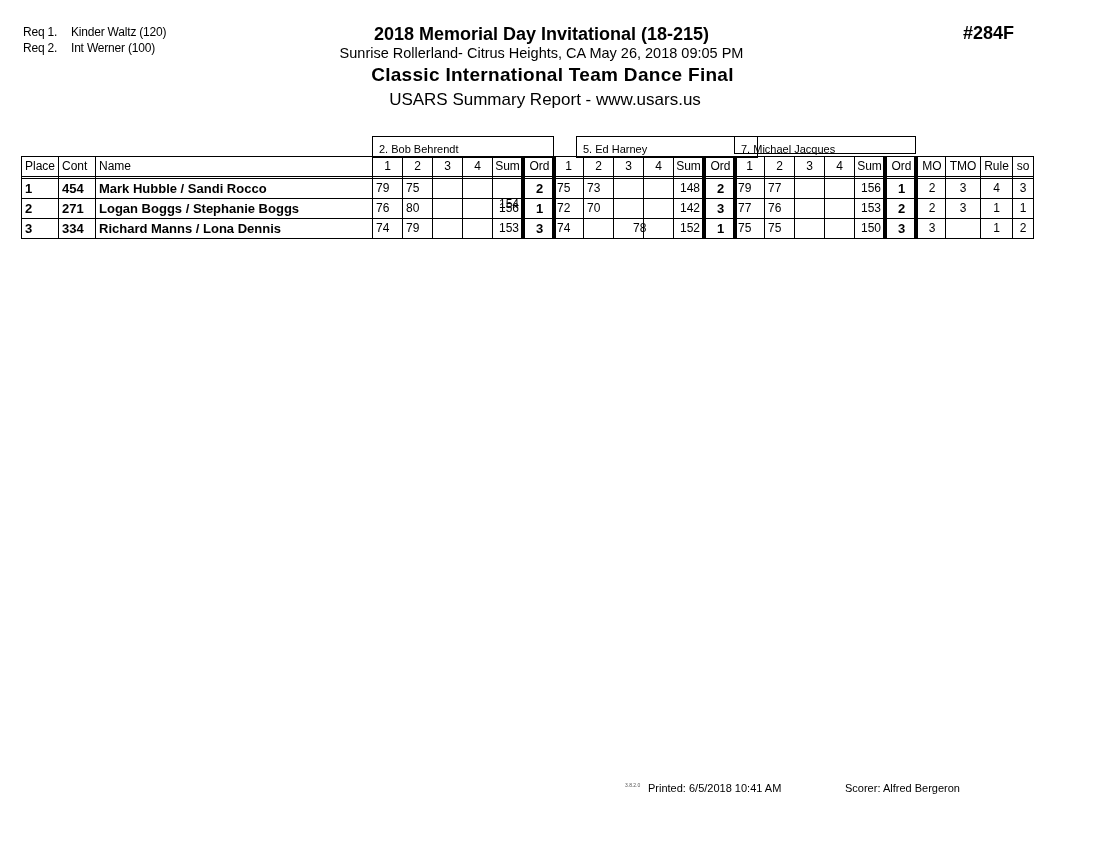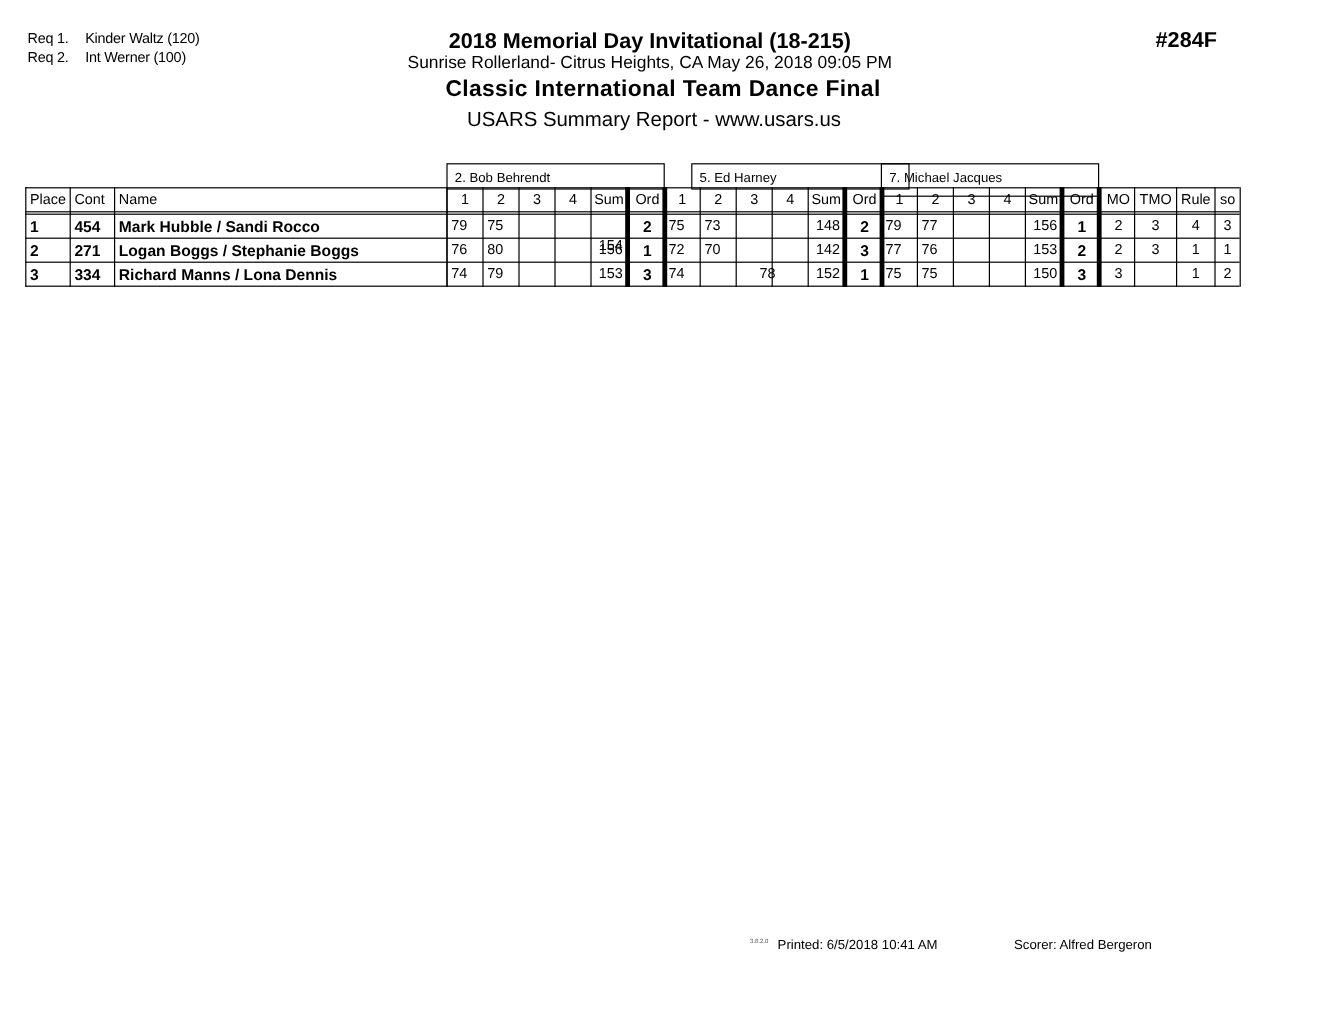--- a/index.html
+++ b/index.html
@@ -41,21 +41,21 @@
 
 <div class="abs title" style="top:24px;">2018 Memorial Day Invitational (18-215)</div>
 <div class="abs subtitle" style="top:45px;">Sunrise Rollerland- Citrus Heights, CA  May 26, 2018  09:05 PM</div>
 <div class="abs event" style="top:64px;">Classic International Team Dance Final</div>
 <div class="abs report" style="top:90px;">USARS Summary Report - www.usars.us</div>
 <div class="abs eventnum">#284F</div>
 
 <div id="results">
     <div class="judgehdr" style="left: 372px; top: 136px; width: 182px; height: 22px;">2.  Bob Behrendt</div>
     <div class="judgehdr" style="left: 553px; top: 136px; width: 182px; height: 22px; margin-left: 23px;">5.  Ed Harney</div>
-    <div class="judgehdr" style="left: 734px; top: 136px; width: 182px; height: 28px;">7.  Michael Jacques</div>
+    <div class="judgehdr" style="left: 734px; top: 136px; width: 182px; height: 18px;">7.  Michael Jacques</div>
     <div class="hline" style="left: 21px; top: 156px; width: 1012px;"></div>
     <div class="hline" style="left: 21px; top: 176px; width: 1012px;"></div>
     <div class="hline" style="left: 21px; top: 178px; width: 1012px;"></div>
     <div class="hline" style="left: 21px; top: 198px; width: 1012px;"></div>
     <div class="hline" style="left: 21px; top: 218px; width: 1012px;"></div>
     <div class="hline" style="left: 21px; top: 238px; width: 1012px;"></div>
     <div class="vline" style="left: 21px; top: 156px; height: 83px;"></div>
     <div class="vline" style="left: 58px; top: 156px; height: 83px;"></div>
     <div class="vline" style="left: 95px; top: 156px; height: 83px;"></div>
     <div class="vline" style="left: 372px; top: 156px; height: 83px;"></div>

